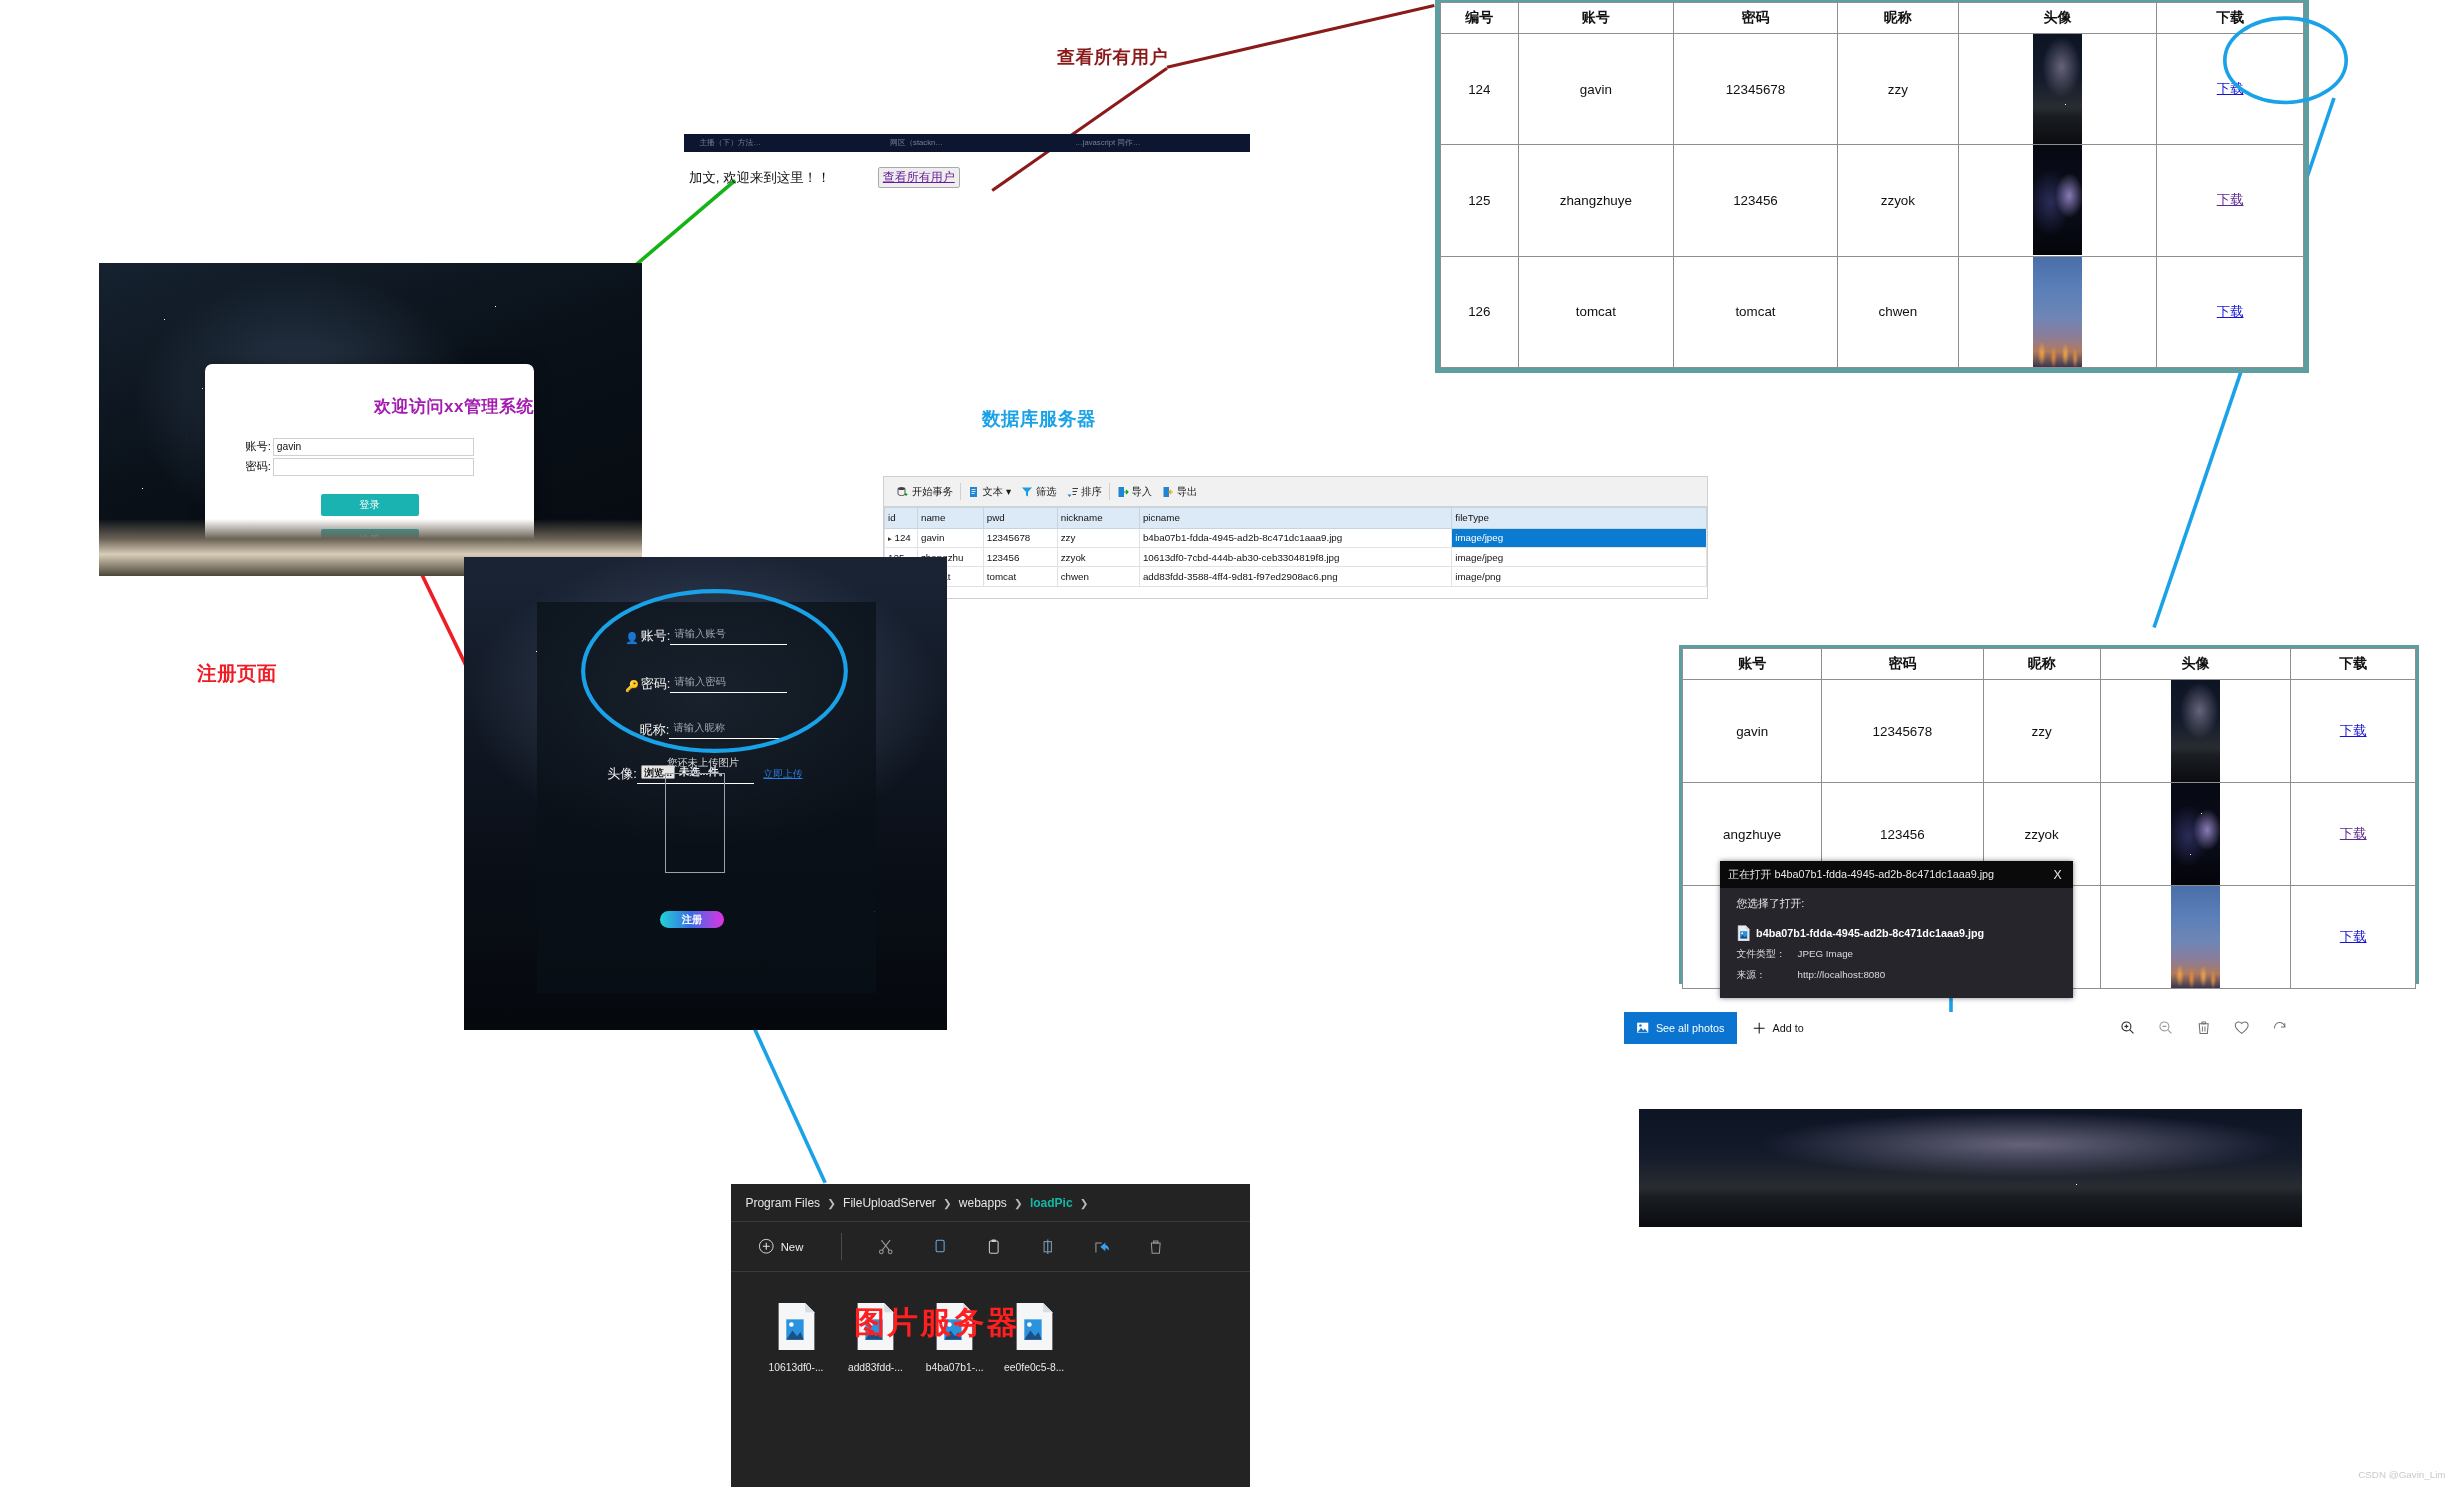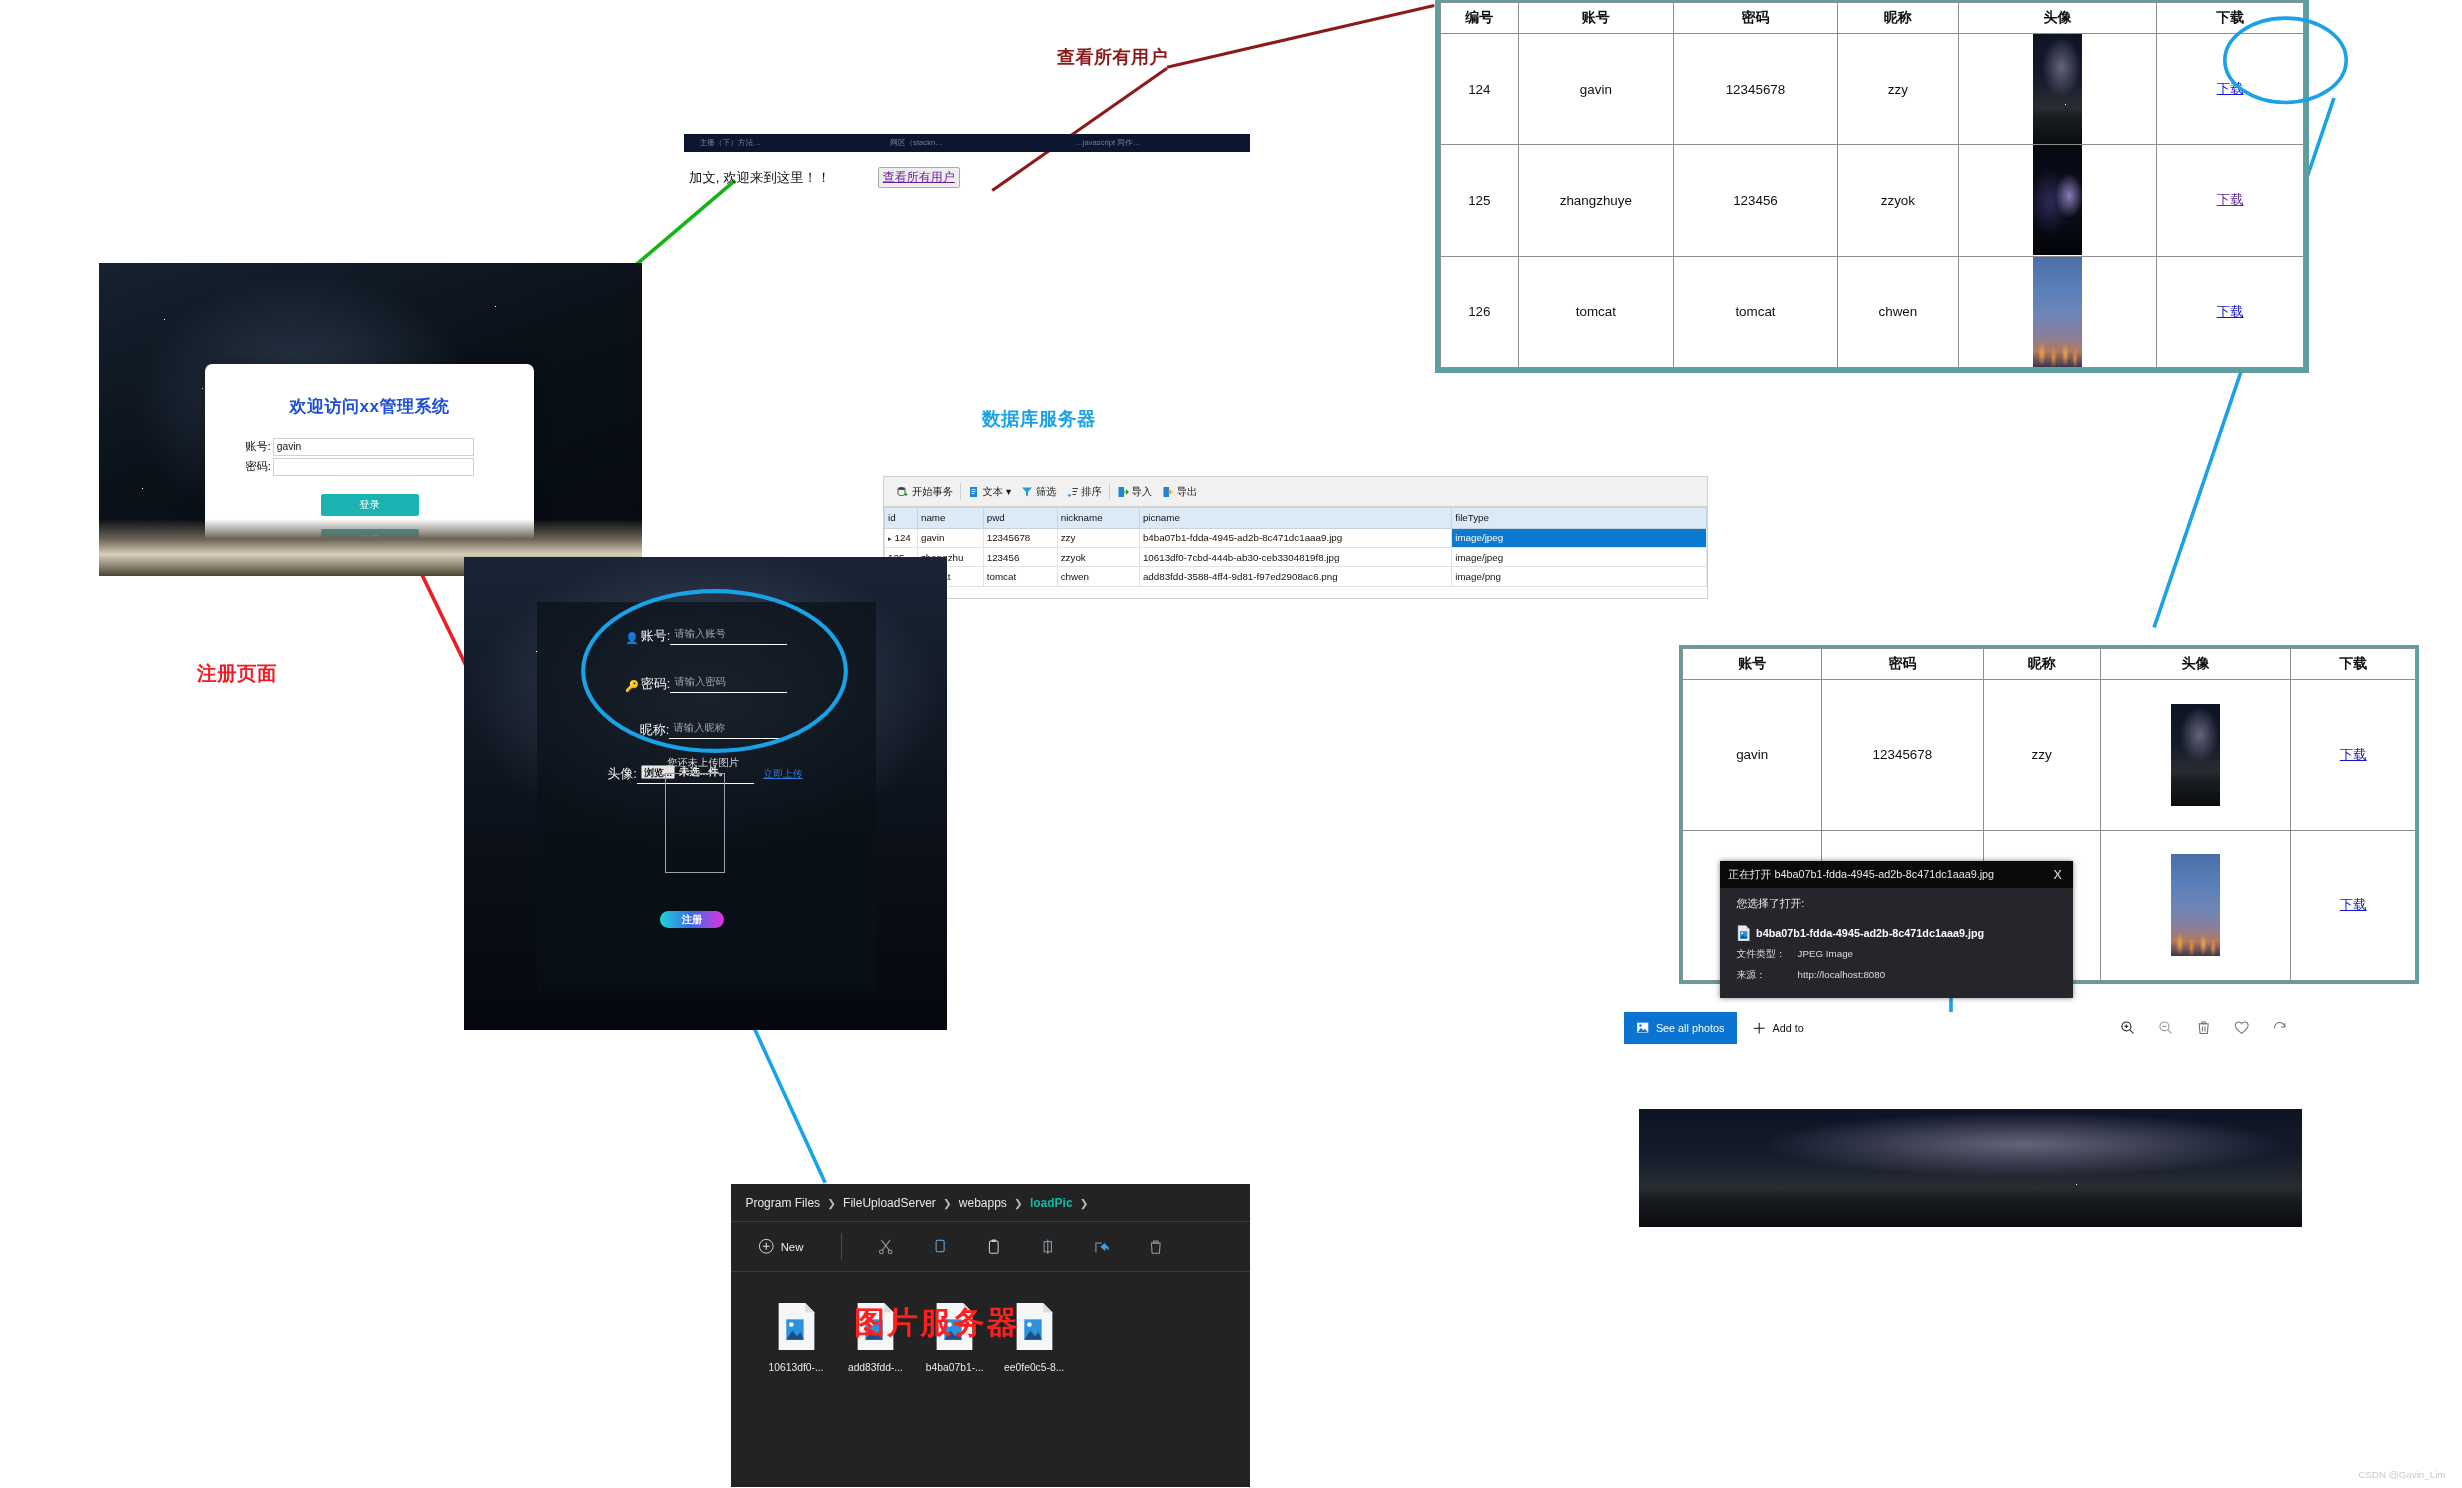--- a/index.html
+++ b/index.html
@@ -90,21 +90,21 @@
       radial-gradient(ellipse 9% 34% at 86% 80%, rgba(255,160,60,.75), transparent 70%);
   }
 
   
   #login-window{left:99px;top:263px;width:543px;height:313px;overflow:hidden;}
   #login-card{
     position:absolute;left:106px;top:101px;width:329px;height:185px;
     background:#fff;border-radius:7.2px;box-shadow:0 0 14.4px rgba(0,0,0,.35);
   }
   #login-title{
-    text-align:center;margin-top:31px;color:#1d4ed8;font-weight:800;font-size:17px;
+    text-align:right;margin-top:31px;color:#a21caf;font-weight:800;font-size:17px;
     letter-spacing:0.5px;
   }
   .login-row{display:flex;align-items:center;margin:0 0 1.5px 32px;}
   .login-label{width:34px;font-size:11.3px;color:#111;text-align:right;padding-right:2.1px;}
   .login-input{
     width:201px;height:18.5px;border:0.5px solid #d0d0d0;background:#fff;
     font-size:10.3px;padding:0 2.6px;box-sizing:border-box;color:#111;
     display:flex;align-items:center;font-family:"Liberation Sans",sans-serif;
   }
   .login-btn{
@@ -518,20 +518,29 @@
       <tr style="height:103px;">
         <td>gavin</td>
         <td>12345678</td>
         <td>zzy</td>
         <td>
             <div class="av pic-galaxy" style="height:102px;"></div>
           </td>
         <td><span class="dl-link">下载</span></td>
       </tr>
       <tr style="height:103px;">
+        <td>angzhuye</td>
+        <td>123456</td>
+        <td>zzyok</td>
+        <td>
+            <div class="av pic-moon" style="height:102px;"></div>
+          </td>
+        <td><span class="dl-link visited">下载</span></td>
+      </tr>
+      <tr style="height:103px;">
         <td>tomc</td>
         <td></td>
         <td></td>
         <td>
             <div class="av pic-city" style="height:102px;"></div>
           </td>
         <td><span class="dl-link">下载</span></td>
       </tr>
     </tbody>
   </table>

